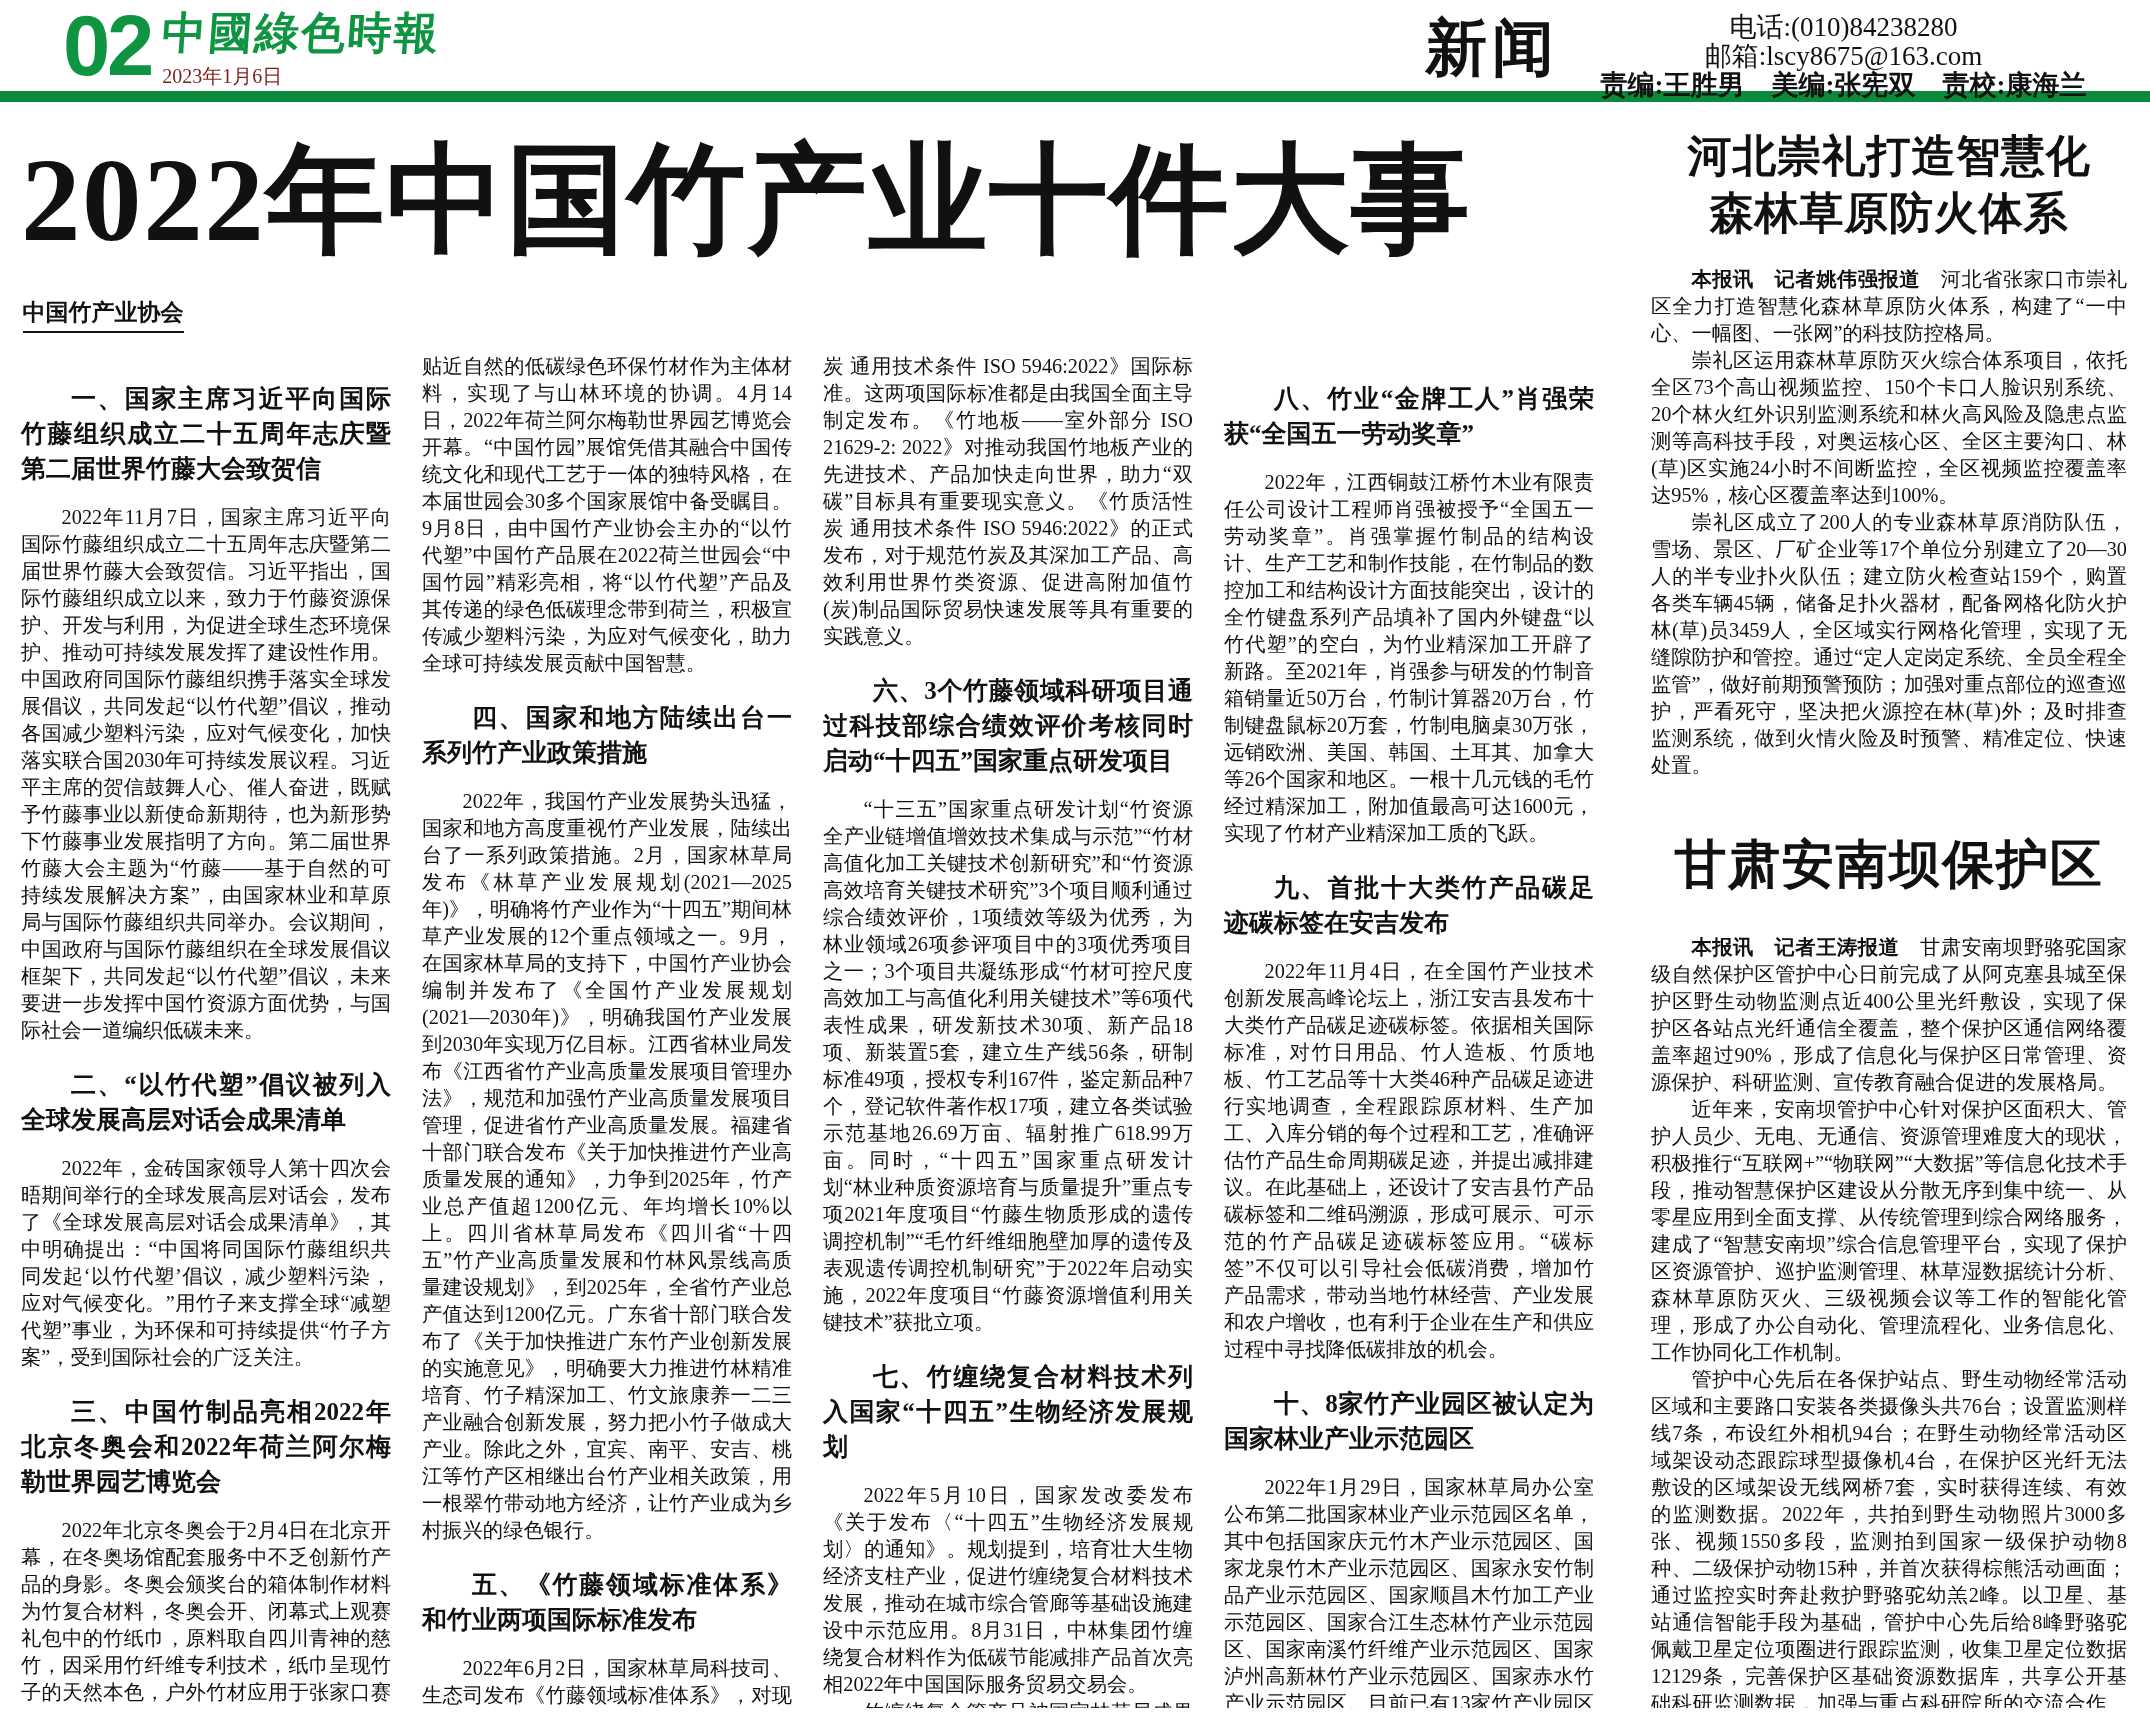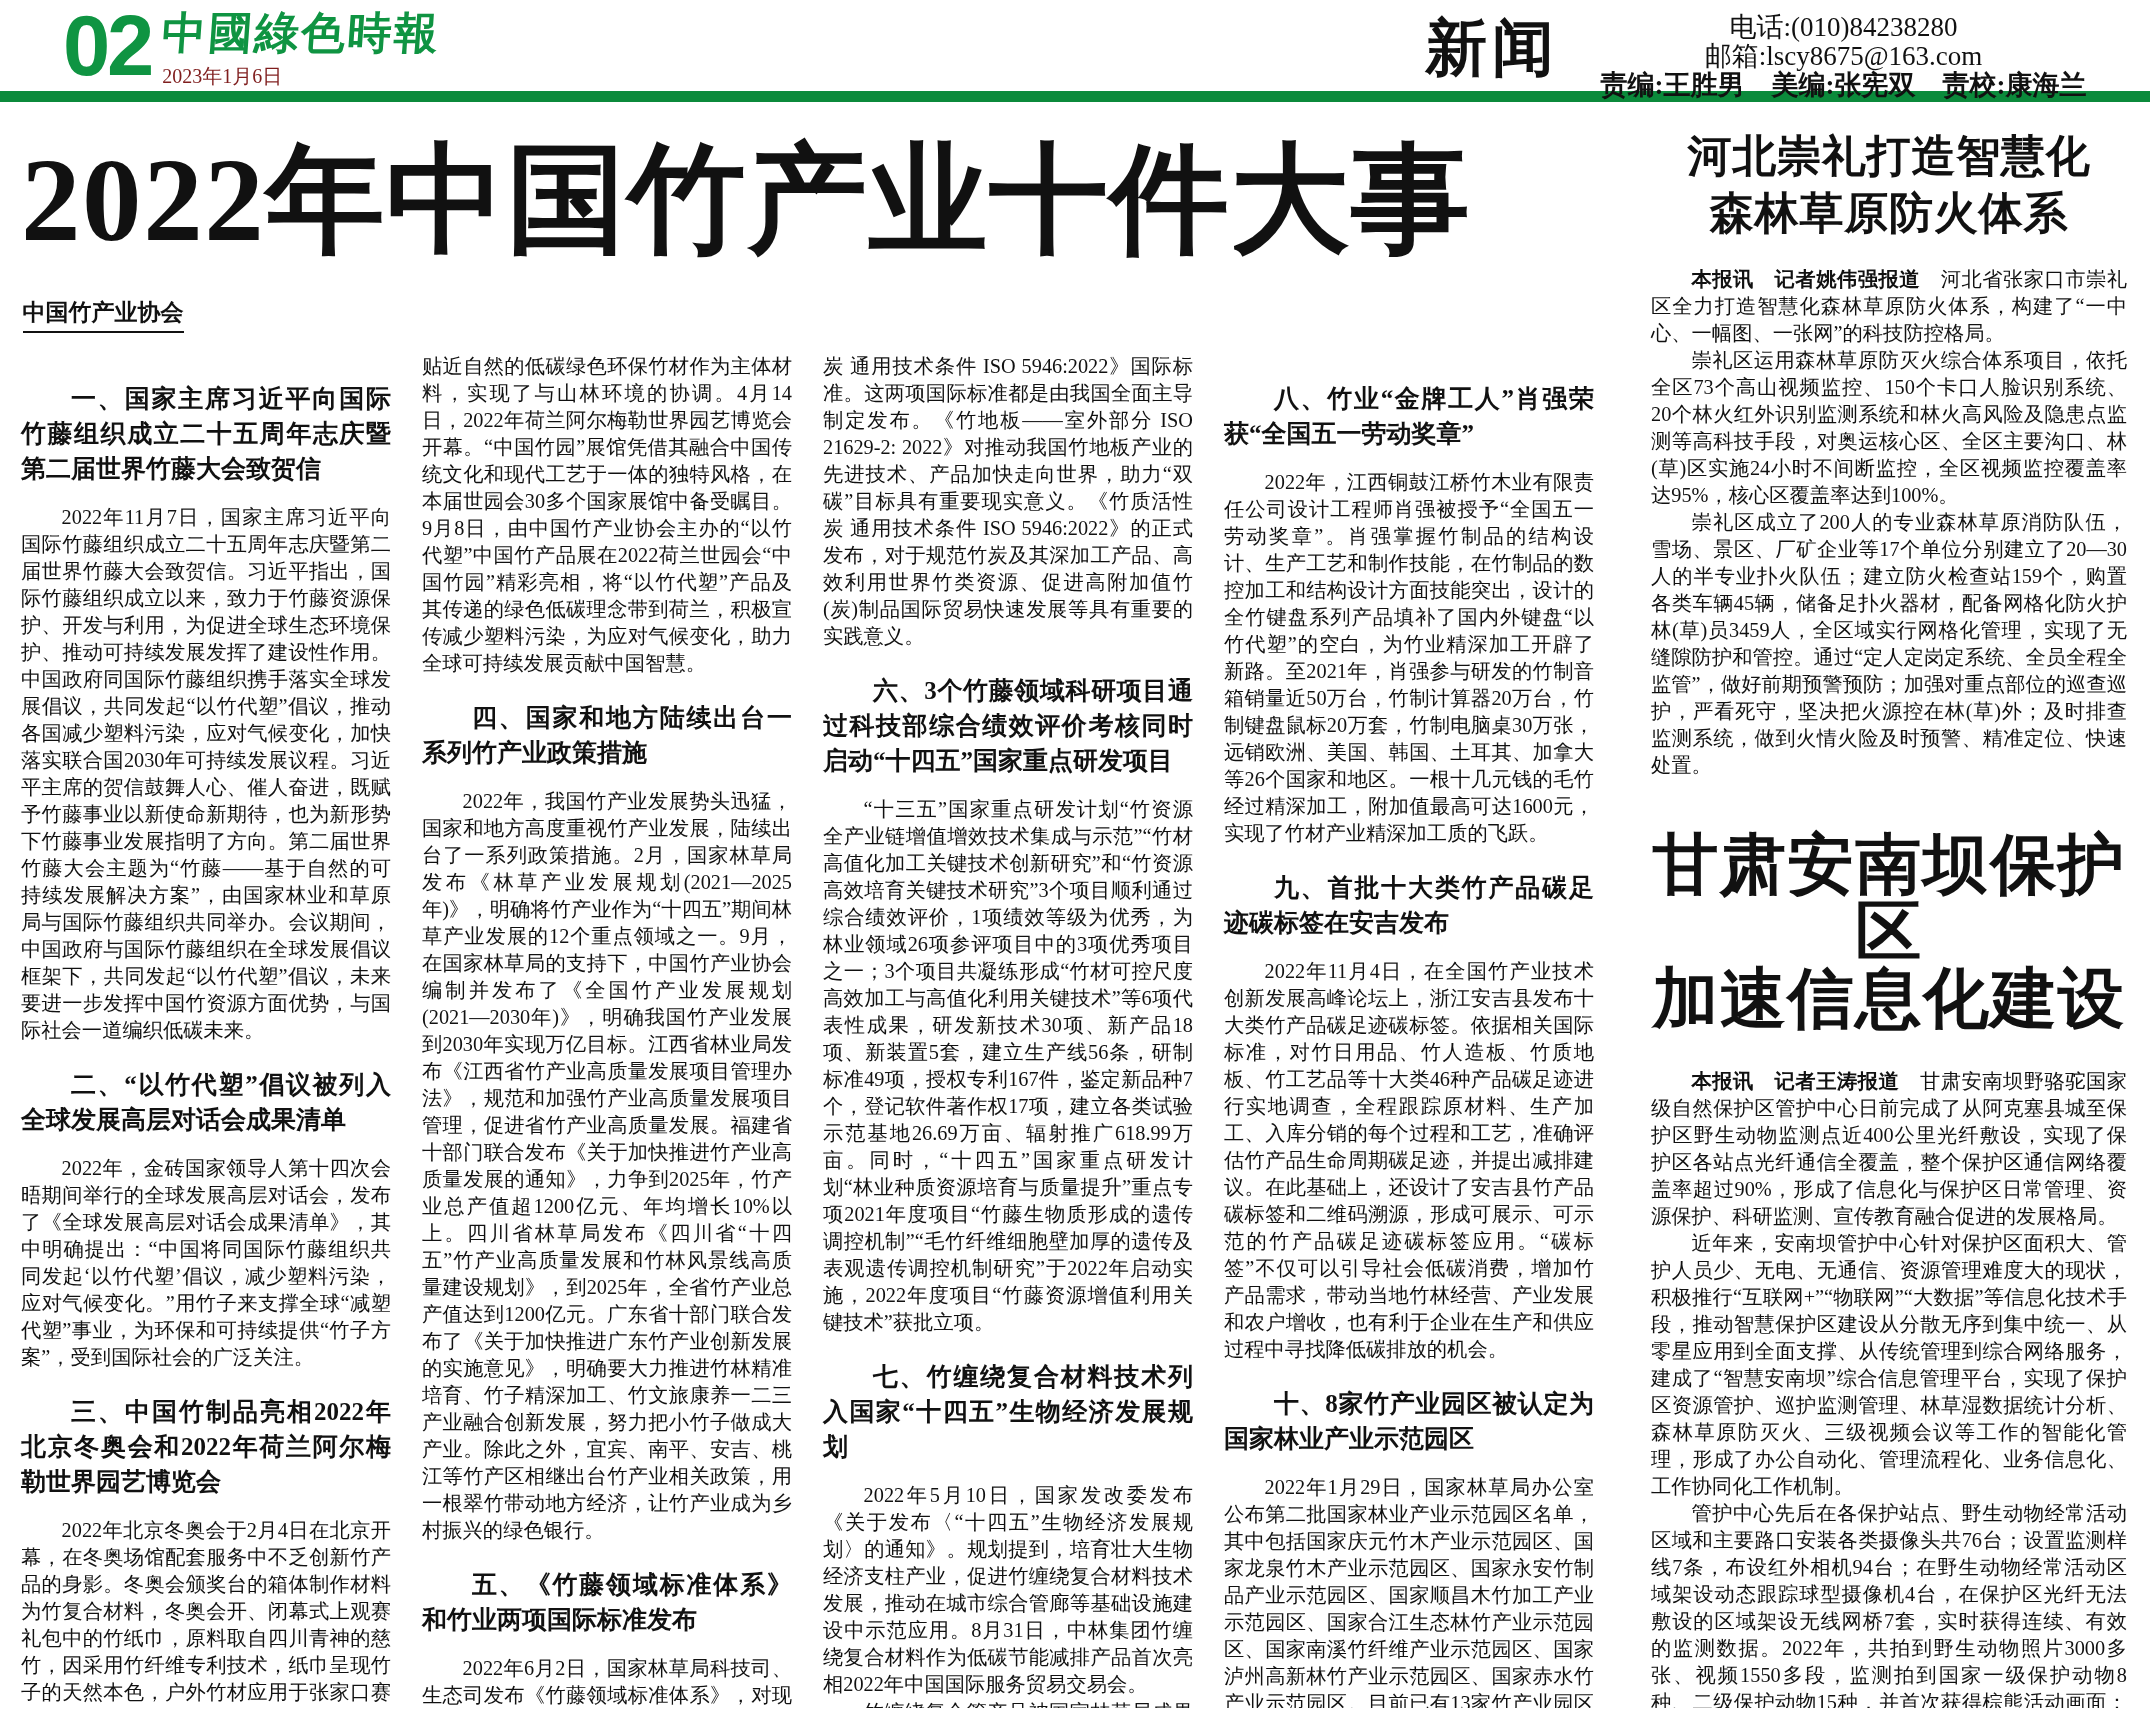--- a/index.html
+++ b/index.html
@@ -55,21 +55,21 @@
     text-indent:2em; margin:23px 0 18px 0;
   }
   .col .first-head { margin-top:28px; }
 
   
   .news-title {
     font-size:44px; line-height:57px; font-weight:900; text-align:center; letter-spacing:0.8px;
     margin-bottom:24.4px;
   }
   .news-title-2 {
-    font-size:66px; line-height:67px; font-weight:900; text-align:center; letter-spacing:1.6px;
+    font-size:52px; line-height:67px; font-weight:900; text-align:center; letter-spacing:1.6px;
     margin:52px 0 36px 0;
   }
   .aside p {
     font-size:20.3px; line-height:27px; text-align:justify; text-indent:2em; margin:0;
   }
   .aside .lead { font-weight:bold; }
 </style>
 </head>
 <body>
 
@@ -150,21 +150,20 @@
           <span>森林草原防火体系</span>
         </div>
         <p><b class="lead">本报讯　记者姚伟强报道</b><span>　河北省张家口市崇礼区全力打造智慧化森林草原防火体系，构建了“一中心、一幅图、一张网”的科技防控格局。</span></p>
         <p>崇礼区运用森林草原防灭火综合体系项目，依托全区73个高山视频监控、150个卡口人脸识别系统、20个林火红外识别监测系统和林火高风险及隐患点监测等高科技手段，对奥运核心区、全区主要沟口、林(草)区实施24小时不间断监控，全区视频监控覆盖率达95%，核心区覆盖率达到100%。</p>
         <p>崇礼区成立了200人的专业森林草原消防队伍，雪场、景区、厂矿企业等17个单位分别建立了20—30人的半专业扑火队伍；建立防火检查站159个，购置各类车辆45辆，储备足扑火器材，配备网格化防火护林(草)员3459人，全区域实行网格化管理，实现了无缝隙防护和管控。通过“定人定岗定系统、全员全程全监管”，做好前期预警预防；加强对重点部位的巡查巡护，严看死守，坚决把火源控在林(草)外；及时排查监测系统，做到火情火险及时预警、精准定位、快速处置。</p>
       </div>
 
       <div>
         <div class="news-title-2">
           <span>甘肃安南坝保护区</span><br>
-          <span>加速信息化建设</span>
         </div>
         <p><b class="lead">本报讯　记者王涛报道</b><span>　甘肃安南坝野骆驼国家级自然保护区管护中心日前完成了从阿克塞县城至保护区野生动物监测点近400公里光纤敷设，实现了保护区各站点光纤通信全覆盖，整个保护区通信网络覆盖率超过90%，形成了信息化与保护区日常管理、资源保护、科研监测、宣传教育融合促进的发展格局。</span></p>
         <p>近年来，安南坝管护中心针对保护区面积大、管护人员少、无电、无通信、资源管理难度大的现状，积极推行“互联网+”“物联网”“大数据”等信息化技术手段，推动智慧保护区建设从分散无序到集中统一、从零星应用到全面支撑、从传统管理到综合网络服务，建成了“智慧安南坝”综合信息管理平台，实现了保护区资源管护、巡护监测管理、林草湿数据统计分析、森林草原防灭火、三级视频会议等工作的智能化管理，形成了办公自动化、管理流程化、业务信息化、工作协同化工作机制。</p>
         <p>管护中心先后在各保护站点、野生动物经常活动区域和主要路口安装各类摄像头共76台；设置监测样线7条，布设红外相机94台；在野生动物经常活动区域架设动态跟踪球型摄像机4台，在保护区光纤无法敷设的区域架设无线网桥7套，实时获得连续、有效的监测数据。2022年，共拍到野生动物照片3000多张、视频1550多段，监测拍到国家一级保护动物8种、二级保护动物15种，并首次获得棕熊活动画面；通过监控实时奔赴救护野骆驼幼羔2峰。以卫星、基站通信智能手段为基础，管护中心先后给8峰野骆驼佩戴卫星定位项圈进行跟踪监测，收集卫星定位数据12129条，完善保护区基础资源数据库，共享公开基础科研监测数据，加强与重点科研院所的交流合作、调查研究等，为进一步开展野骆驼种群研究和生态环境评估提供了科学依据。</p>
       </div>
 
     </div>
   </div>
 </div>
 

